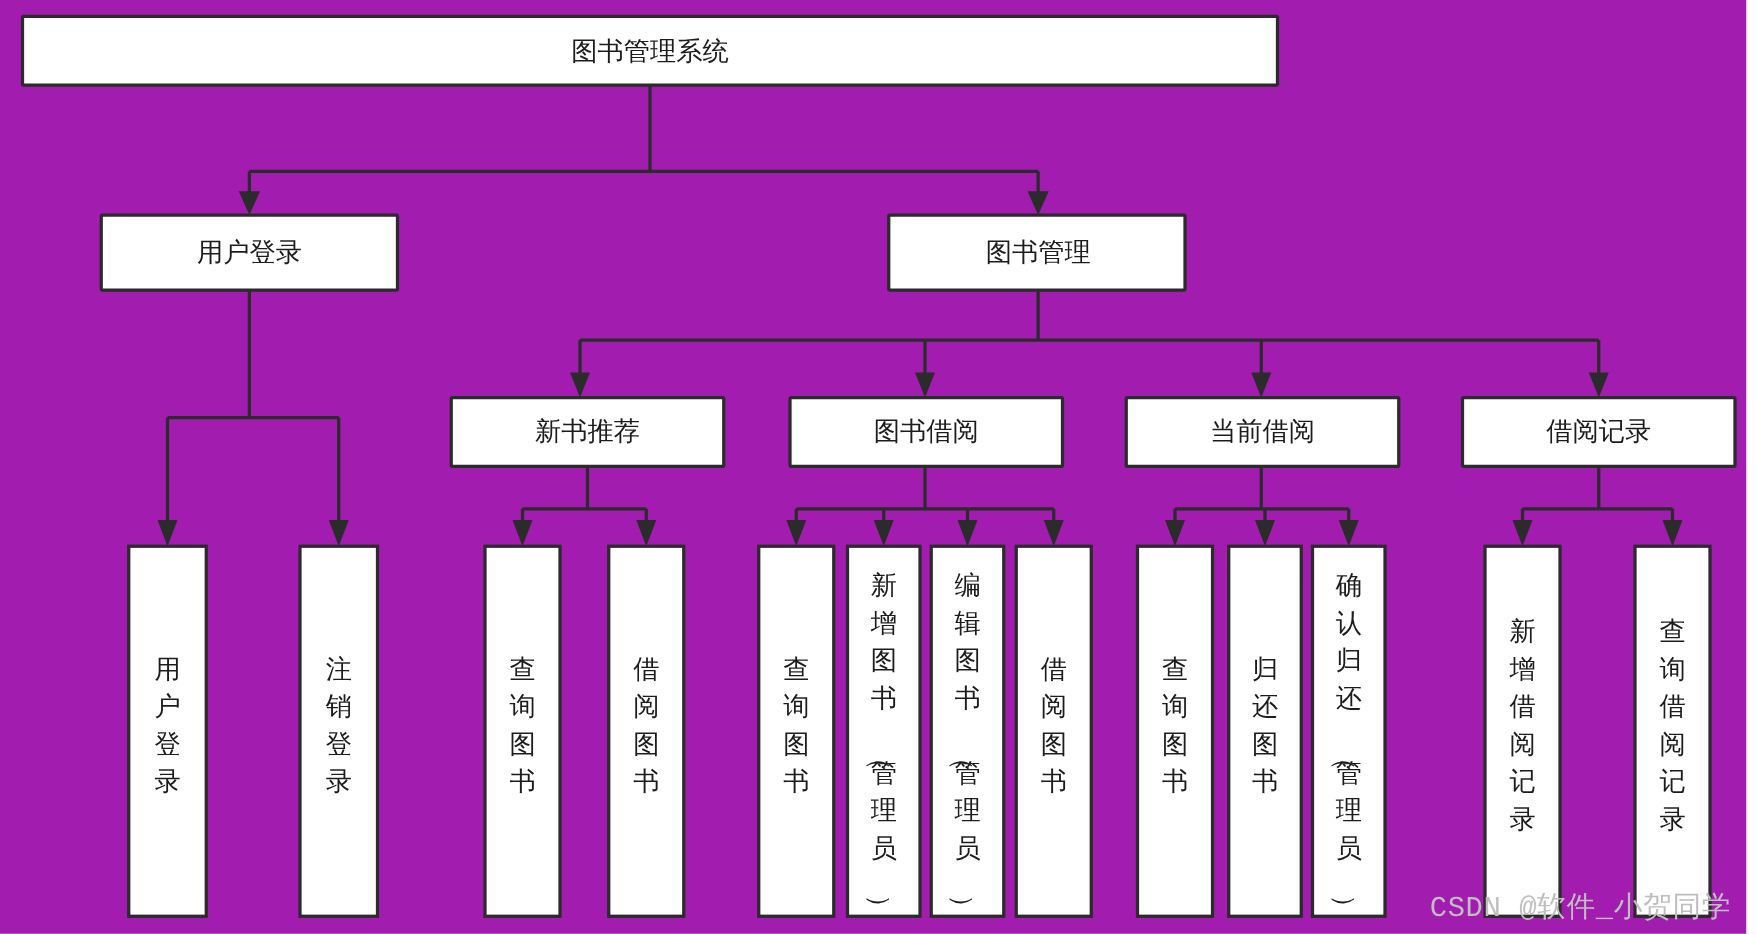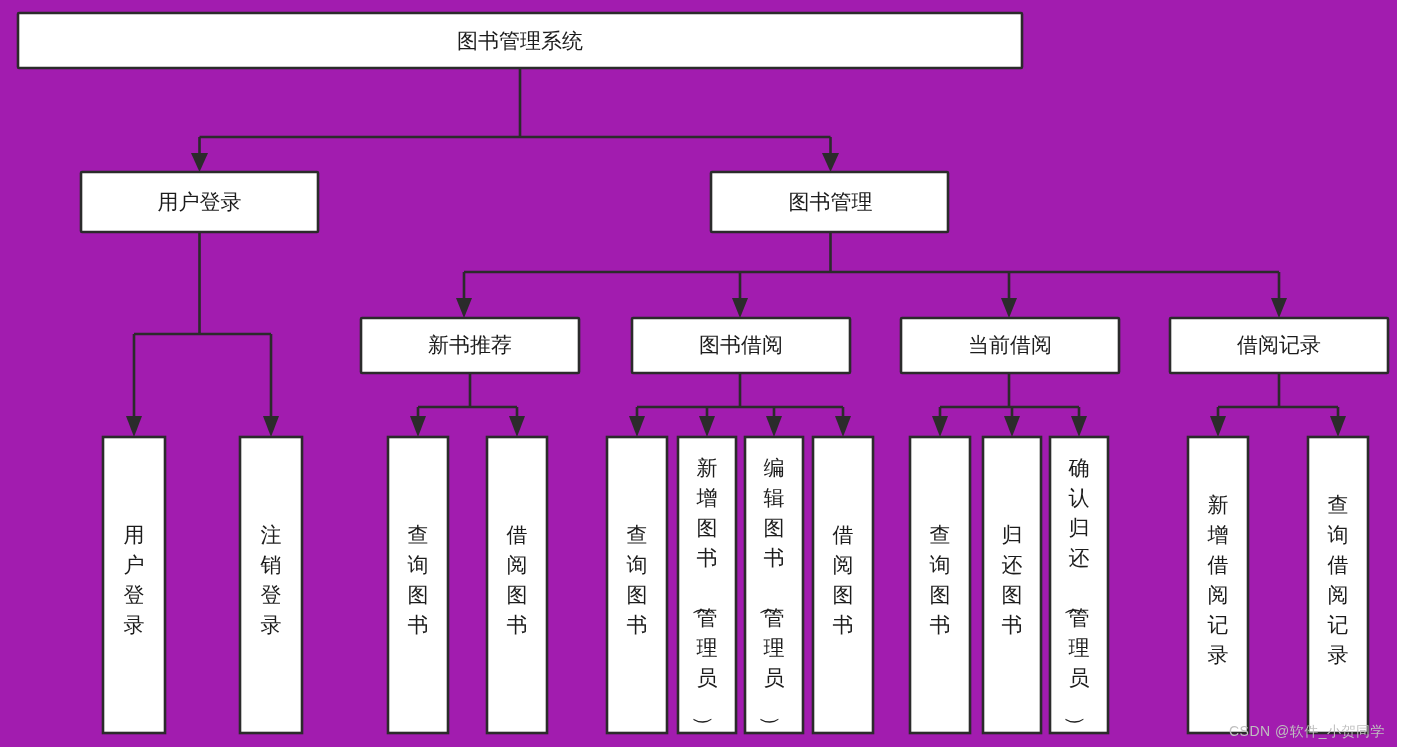--- a/index.html
+++ b/index.html
@@ -52,22 +52,22 @@
   .node-label-v {
     font-family: "DejaVu Sans", "Liberation Sans", sans-serif;
     font-size: 21px;
     fill: #1c1c1c;
     text-anchor: middle;
   }
   .watermark {
     position: absolute;
     right: 12px;
     bottom: 6px;
-    font-family: Liberation Sans, sans-serif;
-    font-size: 14px;
+    font-family: Liberation Mono, monospace;
+    font-size: 23px;
     color: #bfbfbf;
     letter-spacing: 0.5px;
     white-space: nowrap;
     user-select: none;
   }
 </style>
 </head>
 <body>
 
 <div id="diagram-root">

